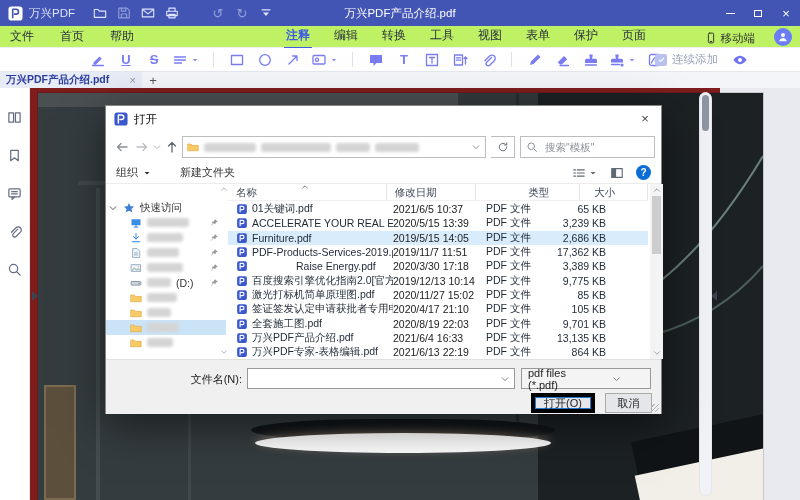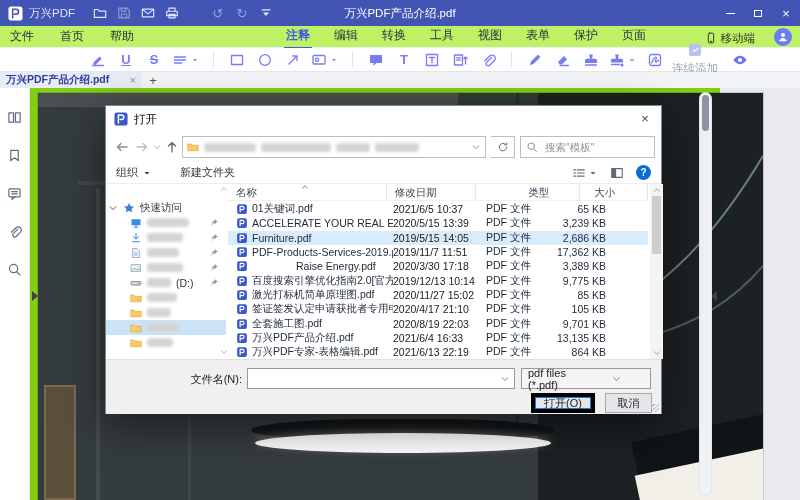--- a/index.html
+++ b/index.html
@@ -39,33 +39,33 @@
   
   .ribbon{position:absolute;left:0;top:48px;width:800px;height:24px;background:#fff;border-bottom:1px solid #e4e7ee;display:flex;align-items:center;padding-left:84px;color:#7a7df2;}
   .rb-group{display:flex;align-items:center;}
   .rb-sep{width:1px;height:15px;background:#dde1ec;margin:0 9px;}
   .rb-btn{display:inline-flex;align-items:center;justify-content:center;height:22px;min-width:20px;margin:0 4px;color:#7a7df2;position:relative;}
   .rb-btn .car{margin-left:2px;color:#8d90f0;}
   .tU{font-size:13px;text-decoration:underline;font-weight:bold;}
   .tS{font-size:13px;text-decoration:line-through;font-weight:bold;}
   .tT{font-size:13px;font-weight:bold;}
   .rb-right{position:absolute;right:52px;display:flex;align-items:center;gap:14px;}
-  .cadd{display:flex;align-items:center;gap:5px;font-size:11.5px;color:#9aa3b8;flex-direction:column;}
+  .cadd{display:flex;align-items:center;gap:5px;font-size:11.5px;color:#9aa3b8;}
   .cb{width:12px;height:12px;border-radius:2px;background:#b9c2ef;display:flex;align-items:center;justify-content:center;}
   .cb svg{width:9px;height:9px;stroke:#fff;stroke-width:2;fill:none;}
   .eye{color:#6f74ee;}
 
   
   .tabstrip{position:absolute;left:0;top:72px;width:800px;height:16px;background:#f3f5f9;display:flex;align-items:stretch;}
   .dtab{width:142px;background:#e7ecf7;display:flex;align-items:center;padding:0 6px;font-size:10.5px;color:#2b3c9e;font-weight:bold;}
   .dtab .x{margin-left:auto;color:#8a93a8;font-size:11px;font-weight:normal;}
   .newtab{width:22px;display:flex;align-items:center;justify-content:center;color:#555;font-size:13px;}
 
   
-  .content{position:absolute;left:0;top:88px;width:720px;height:412px;background:#84cc16;}
+  .content{position:absolute;left:0;top:88px;width:720px;height:412px;background:#7f1d1d;}
   .rail{position:absolute;left:0;top:0;width:30px;height:412px;background:#fff;border-right:1px solid #e2e5ec;display:flex;flex-direction:column;align-items:center;padding-top:22px;gap:19px;color:#646e82;}
   .rail .ic{width:15px;height:15px;}
   .handle{position:absolute;width:0;height:0;border-style:solid;}
   .handle.left{left:32px;top:203px;border-width:5px 0 5px 6px;border-color:transparent transparent transparent #3c4252;}
   .handle.right{right:3px;top:203px;border-width:5px 6px 5px 0;border-color:transparent #3c4252 transparent transparent;}
   .vscroll{position:absolute;right:8px;top:4px;width:13px;height:404px;background:#f1f2f6;border:1px solid #e3e6ec;border-radius:7px;}
   .vthumb{position:absolute;left:2px;top:2px;width:7px;height:36px;border-radius:4px;background:#8f96a3;}
 
   
   .page{position:absolute;left:38px;top:5px;width:725px;height:407px;background:#353c3f;overflow:hidden;box-shadow:0 0 0 1px rgba(0,0,0,.15);}

